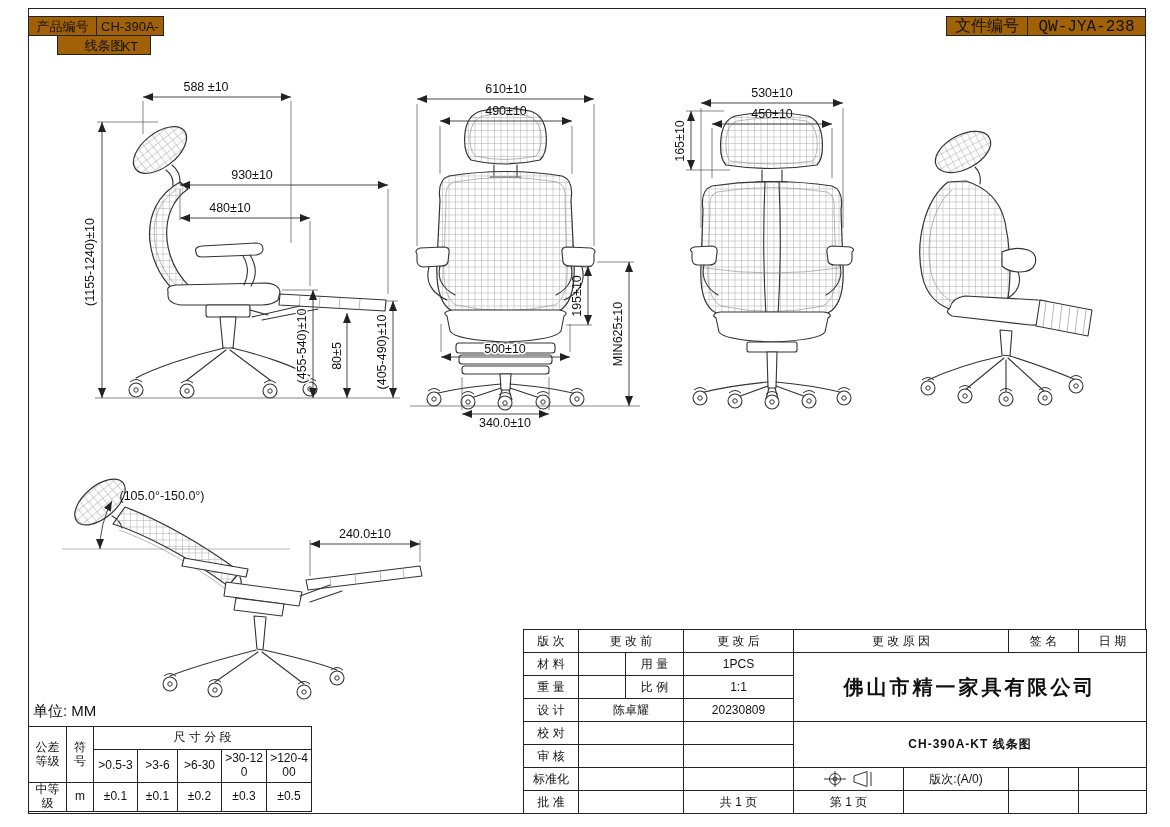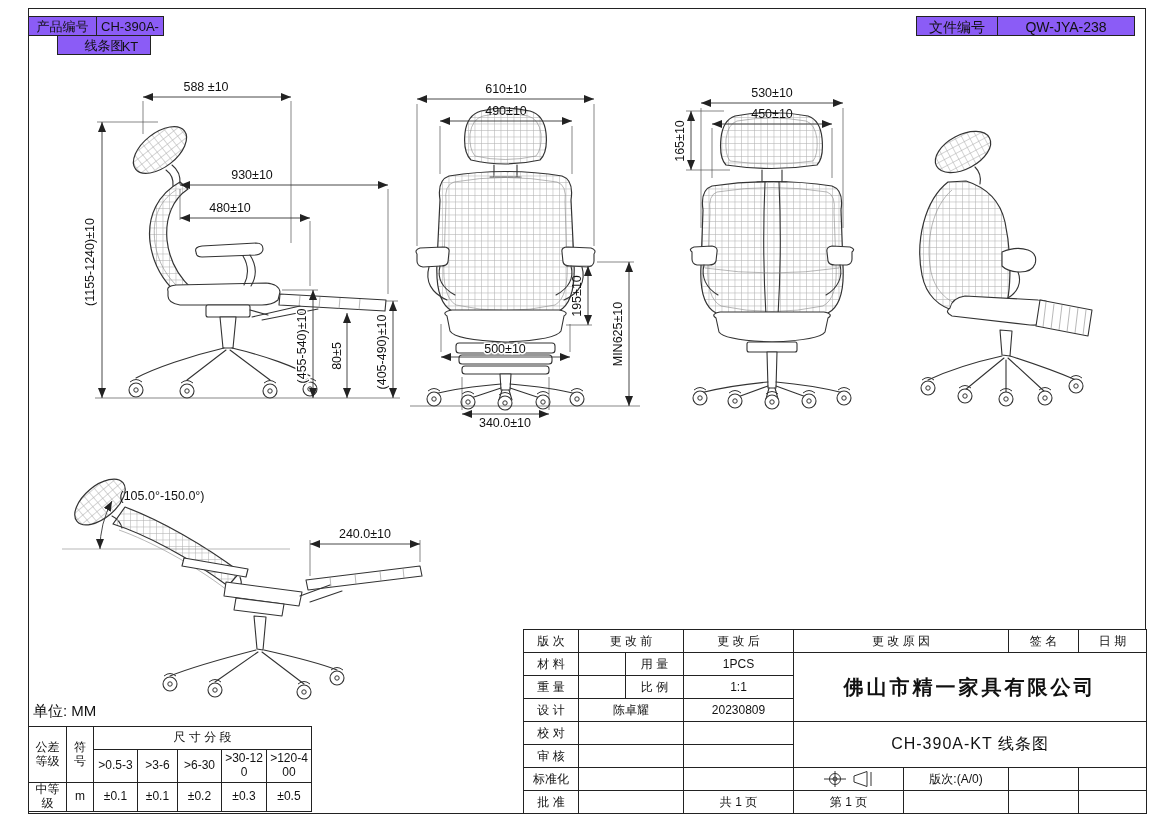--- a/index.html
+++ b/index.html
@@ -14,40 +14,40 @@
   .solid{fill:#fff;stroke:#333;stroke-width:1.1;stroke-linejoin:round}
   .mesh{fill:url(#mesh);stroke:#333;stroke-width:1.2;stroke-linejoin:round}
   .ext{fill:none;stroke:#555;stroke-width:.7}
   .dim{fill:none;stroke:#333;stroke-width:.9;marker-start:url(#arr);marker-end:url(#arr)}
   .dtx{font:12.5px "Liberation Sans",sans-serif;fill:#111;text-anchor:middle}
   .halo{paint-order:stroke;stroke:#fff;stroke-width:3px}
 
   
   .hdr-tl{position:absolute;left:28px;top:16px;font-size:13px;}
   .hrow{display:flex;}
-  .hcell{border:1px solid #222;height:20px;line-height:20px;text-align:center;box-sizing:border-box;background:#8b5cf6;}
+  .hcell{border:1px solid #222;height:20px;line-height:20px;text-align:center;box-sizing:border-box;background:#a16207;}
   .hrow .hcell + .hcell{margin-left:-1px;}
   .hcell.second{margin-top:-1px;margin-left:29px;}
-  .hdr-tr{position:absolute;left:916px;top:16px;display:flex;font-size:14px;}
+  .hdr-tr{position:absolute;left:946px;top:16px;display:flex;font-size:16px;font-family:Liberation Mono, monospace;}
 
   .unit{position:absolute;left:33px;top:702px;font-size:15px;text-align:center;}
 
   table{border-collapse:collapse;table-layout:fixed;background:#fff;}
   td{border:1px solid #222;text-align:center;font-size:12px;padding:0 2px;overflow:hidden;}
 
   .tol{position:absolute;left:28px;top:726px;}
   .tol td{word-break:break-all;line-height:1.15;}
   .tol .r1 td{height:22px;}
   .tol .r2 td{height:32px;}
   .tol .r3 td{height:28px;}
 
   .tb{position:absolute;left:523px;top:629px;width:623px;}
   .tb td{height:22px;white-space:nowrap;}
   .tb .company{font-size:20px;font-weight:bold;letter-spacing:3px;}
-  .tb .doctitle{font-size:16px;letter-spacing:1px;}
+  .tb .doctitle{font-size:12px;letter-spacing:1px;font-weight:bold;}
   .tb .syms svg{vertical-align:middle;}
 </style>
 </head>
 <body>
 
 <div class="sheet">
   <div class="frame"></div>
 
   <svg class="art" width="1170" height="827" viewBox="0 0 1170 827">
     <defs>
@@ -279,21 +279,21 @@
   <div class="hdr-tl">
     <div class="hrow">
       <div class="hcell" style="width:69px">产品编号</div>
       <div class="hcell" style="width:68px">CH-390A-KT</div>
     </div>
     <div class="hcell second" style="width:94px">线条图</div>
   </div>
 
   <div class="hdr-tr">
     <div class="hcell" style="width:82px">文件编号</div>
-    <div class="hcell" style="width:138px;margin-left:-1px">QW-JYA-238</div>
+    <div class="hcell" style="width:119px;margin-left:-1px">QW-JYA-238</div>
   </div>
 
   <div class="unit">单位: MM</div>
 
   <table class="tol">
     <colgroup>
       <col style="width:38px">
         <col style="width:27px">
         <col style="width:44px">
       <col style="width:40px">

